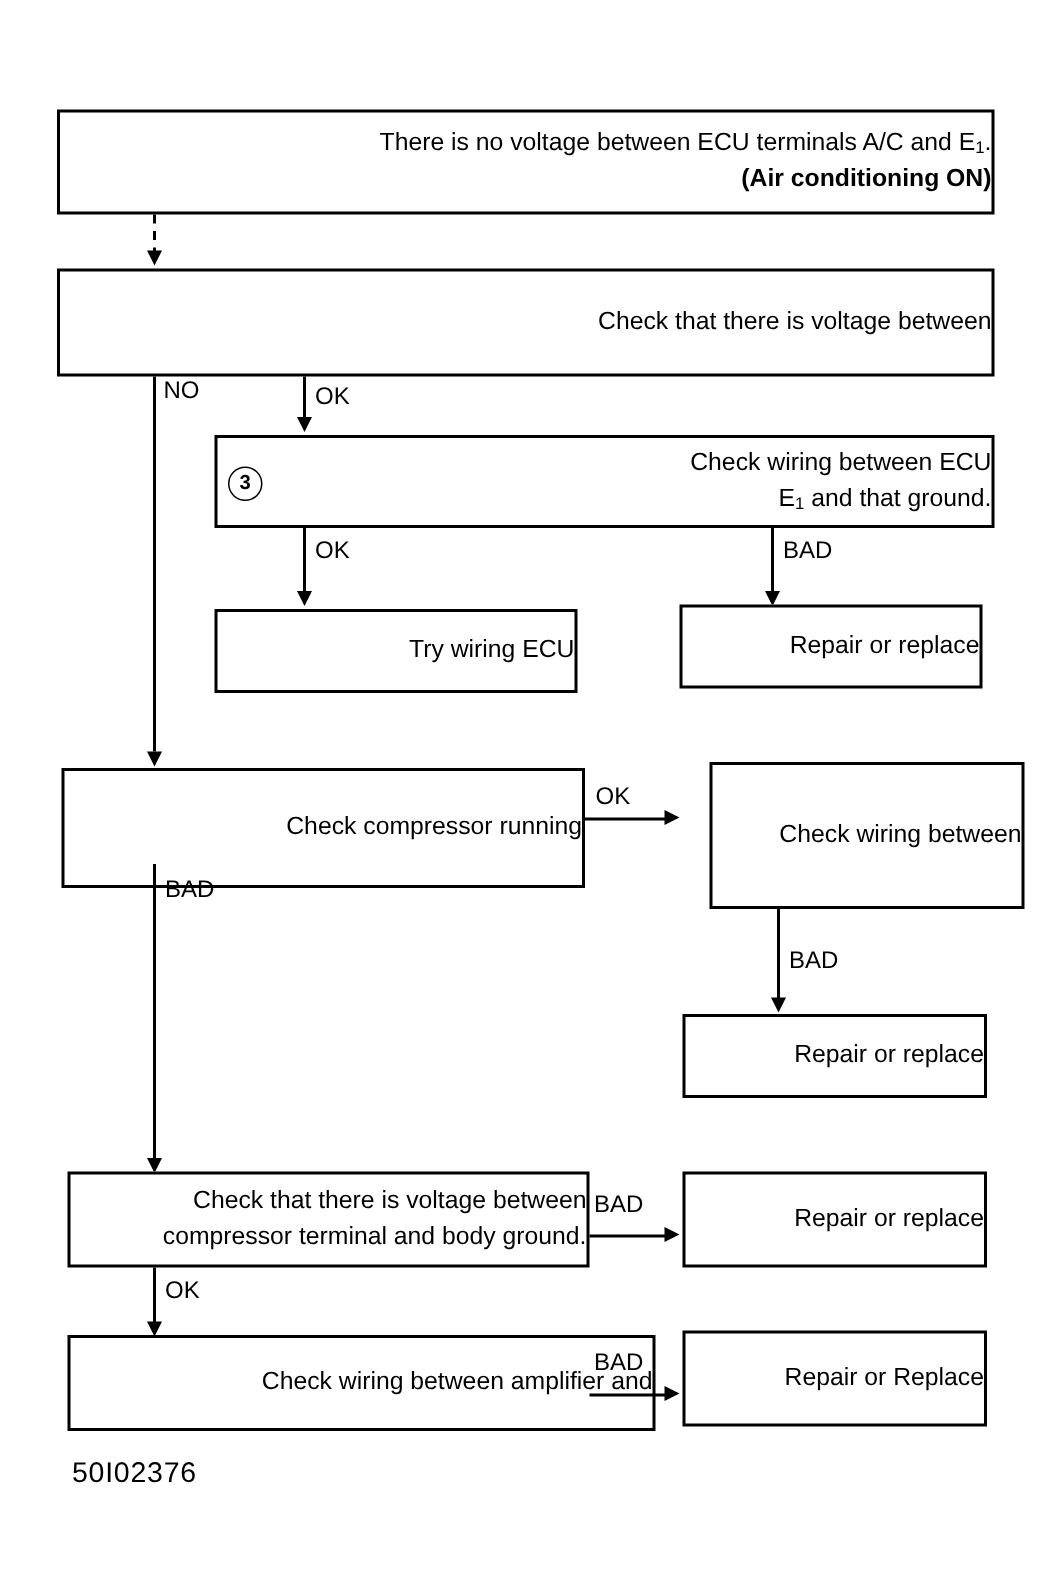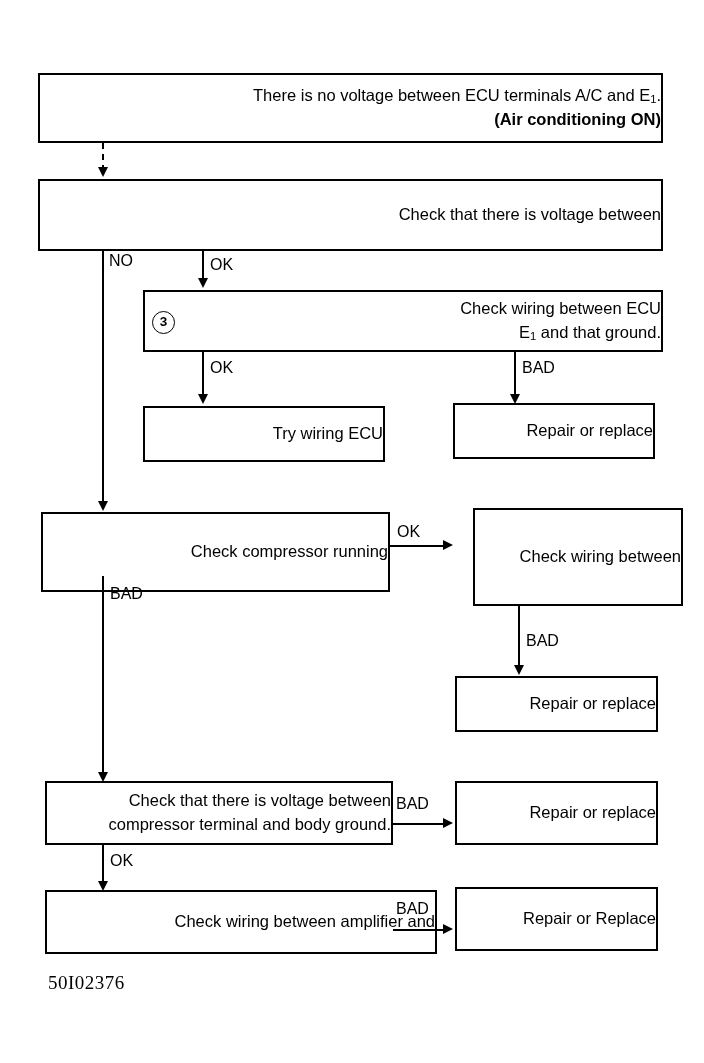--- a/index.html
+++ b/index.html
@@ -97,21 +97,21 @@
   .elabel {
     position: absolute;
     font-size: 16px;
     line-height: 1;
     white-space: nowrap;
   }
 
   
   .caption {
     position: absolute;
-    font-family: Liberation Serif, serif;
+    font-family: Liberation Sans, sans-serif;
     font-size: 19px;
     letter-spacing: 0.5px;
     white-space: nowrap;
   }
 </style>
 </head>
 <body>
 
 <div id="page">
 

